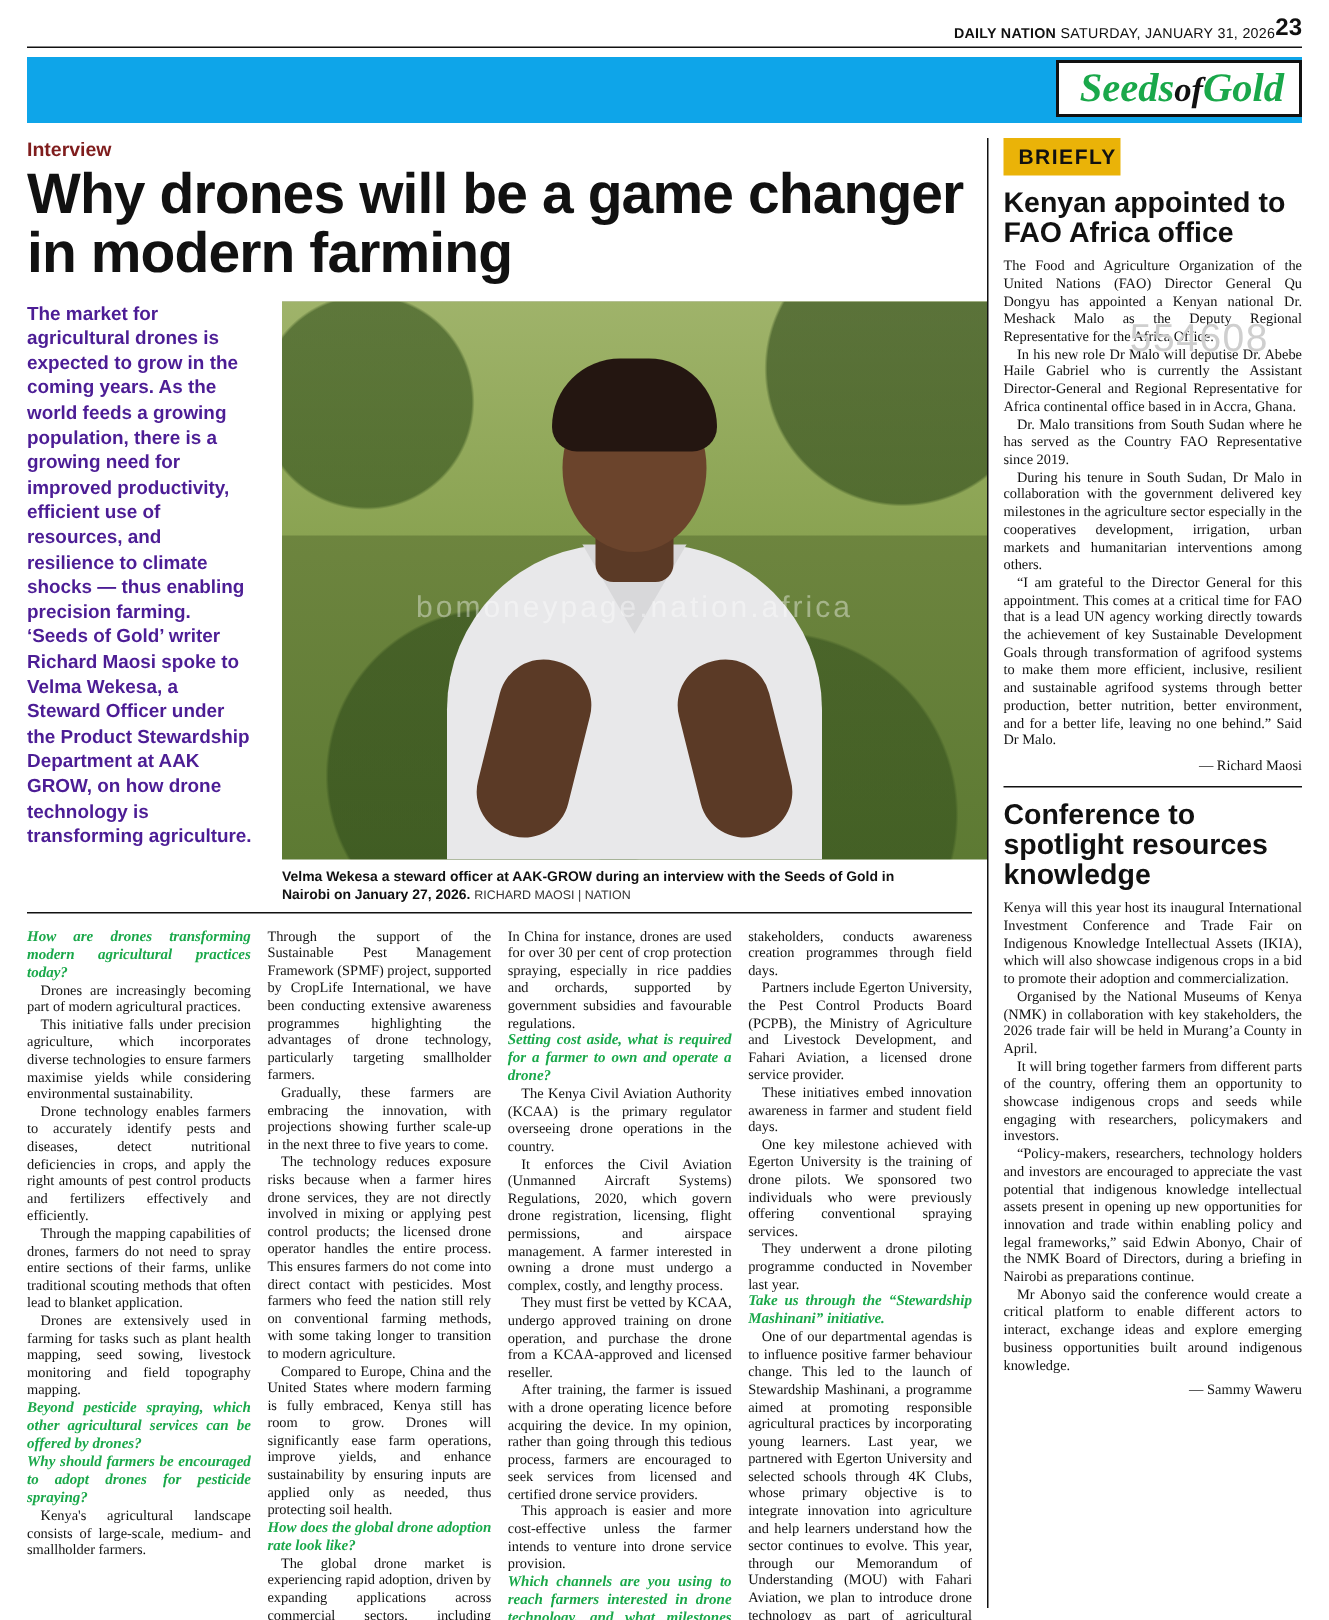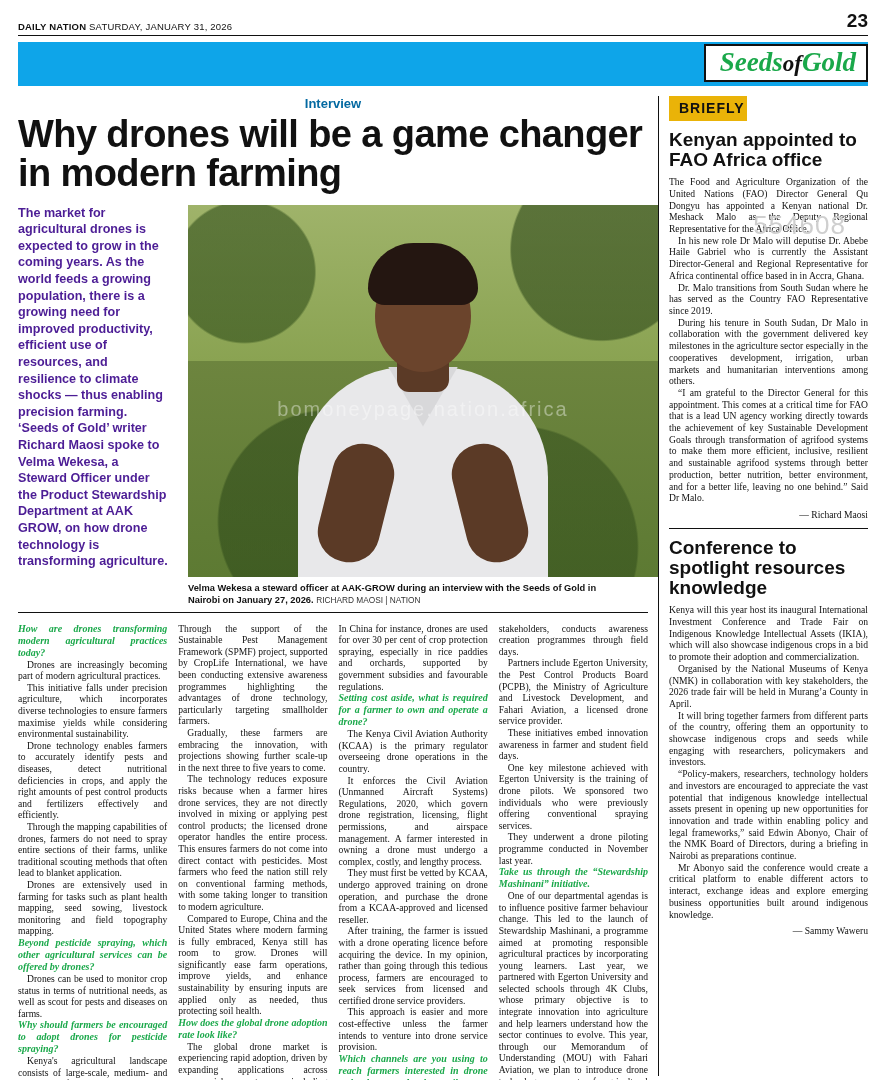--- a/index.html
+++ b/index.html
@@ -12,33 +12,33 @@
     position:relative;
   }
   .page{
     position:relative;
     width:886px;height:1080px;
     box-sizing:border-box;
     padding:10px 18px 8px 18px;
   }
   
   .masthead{
-    display:flex;align-items:flex-end;justify-content:space-between;
+    display:flex;align-items:flex-end;justify-content:flex-end;
     border-bottom:1px solid #111;
     padding-bottom:3px;
   }
   .masthead-left{
     font-family:"Liberation Sans", sans-serif;
     font-size:9.5px;letter-spacing:.2px;
   }
   .masthead-left b{font-weight:bold;}
   .masthead-left span{font-weight:normal;}
   .page-num{
     font-family:"Liberation Sans", sans-serif;
-    font-weight:bold;font-size:19px;
+    font-weight:bold;font-size:16px;
   }
   
   .greenbar{
     margin-top:6px;
     height:44px;
     background:#0ea5e9;
     position:relative;
   }
   .section-badge{
     position:absolute;right:0;top:2px;
@@ -61,23 +61,22 @@
     height:980px;
   }
   .left-col{width:640px;padding-right:10px;box-sizing:border-box;}
   .rule-v{
     width:1px;background:#111;margin:0 10px 0 0;align-self:stretch;
   }
   .right-col{width:205px;}
   
   .kicker{
     font-family:"Liberation Sans", sans-serif;
-    font-weight:bold;font-size:13px;color:#0369a1;
+    font-weight:bold;font-size:13px;color:#7f1d1d;
     margin-bottom:4px;
-    text-align:center;
   }
   h1.headline{
     font-family:"Liberation Sans", sans-serif;
     font-weight:bold;
     font-size:38px;line-height:1.02;
     margin:0 0 12px 0;
     letter-spacing:-0.6px;
     color:#111;
   }
   .hr-thin{border:0;border-top:1px solid #111;margin:6px 0 8px 0;}
@@ -262,21 +261,20 @@
 
       <div class="cols" id="article-cols">
           <div class="col">
             <p class="subhead">How are drones transforming modern agricultural practices today?</p>
             <p class="">Drones are increasingly becoming part of modern agricultural practices.</p>
             <p class="">This initiative falls under precision agriculture, which incorporates diverse technologies to ensure farmers maximise yields while considering environmental sustainability.</p>
             <p class="">Drone technology enables farmers to accurately identify pests and diseases, detect nutritional deficiencies in crops, and apply the right amounts of pest control products and fertilizers effectively and efficiently.</p>
             <p class="">Through the mapping capabilities of drones, farmers do not need to spray entire sections of their farms, unlike traditional scouting methods that often lead to blanket application.</p>
             <p class="">Drones are extensively used in farming for tasks such as plant health mapping, seed sowing, livestock monitoring and field topography mapping.</p>
             <p class="subhead">Beyond pesticide spraying, which other agricultural services can be offered by drones?</p>
-            <p class="">Drones can be used to monitor crop status in terms of nutritional needs, as well as scout for pests and diseases on farms.</p>
             <p class="subhead">Why should farmers be encouraged to adopt drones for pesticide spraying?</p>
             <p class="">Kenya's agricultural landscape consists of large-scale, medium- and smallholder farmers.</p>
           </div>
           <div class="col">
             <p class="first">Through the support of the Sustainable Pest Management Framework (SPMF) project, supported by CropLife International, we have been conducting extensive awareness programmes highlighting the advantages of drone technology, particularly targeting smallholder farmers.</p>
             <p class="">Gradually, these farmers are embracing the innovation, with projections showing further scale-up in the next three to five years to come.</p>
             <p class="">The technology reduces exposure risks because when a farmer hires drone services, they are not directly involved in mixing or applying pest control products; the licensed drone operator handles the entire process. This ensures farmers do not come into direct contact with pesticides. Most farmers who feed the nation still rely on conventional farming methods, with some taking longer to transition to modern agriculture.</p>
             <p class="">Compared to Europe, China and the United States where modern farming is fully embraced, Kenya still has room to grow. Drones will significantly ease farm operations, improve yields, and enhance sustainability by ensuring inputs are applied only as needed, thus protecting soil health.</p>
             <p class="subhead">How does the global drone adoption rate look like?</p>
             <p class="">The global drone market is experiencing rapid adoption, driven by expanding applications across commercial sectors, including agriculture.</p>

